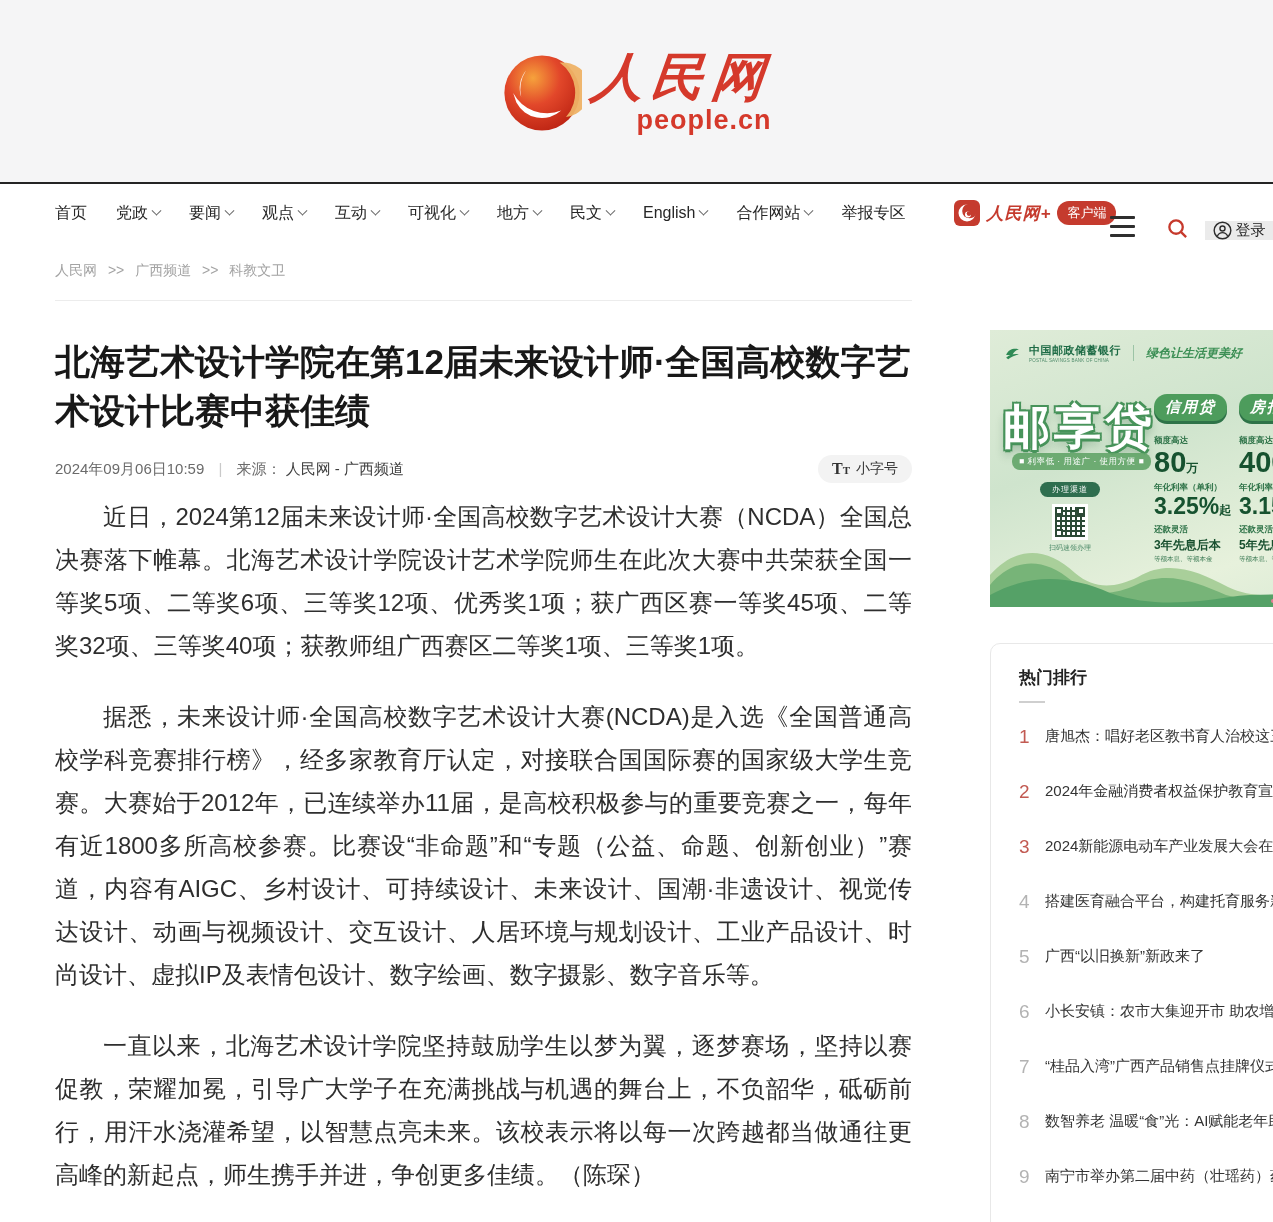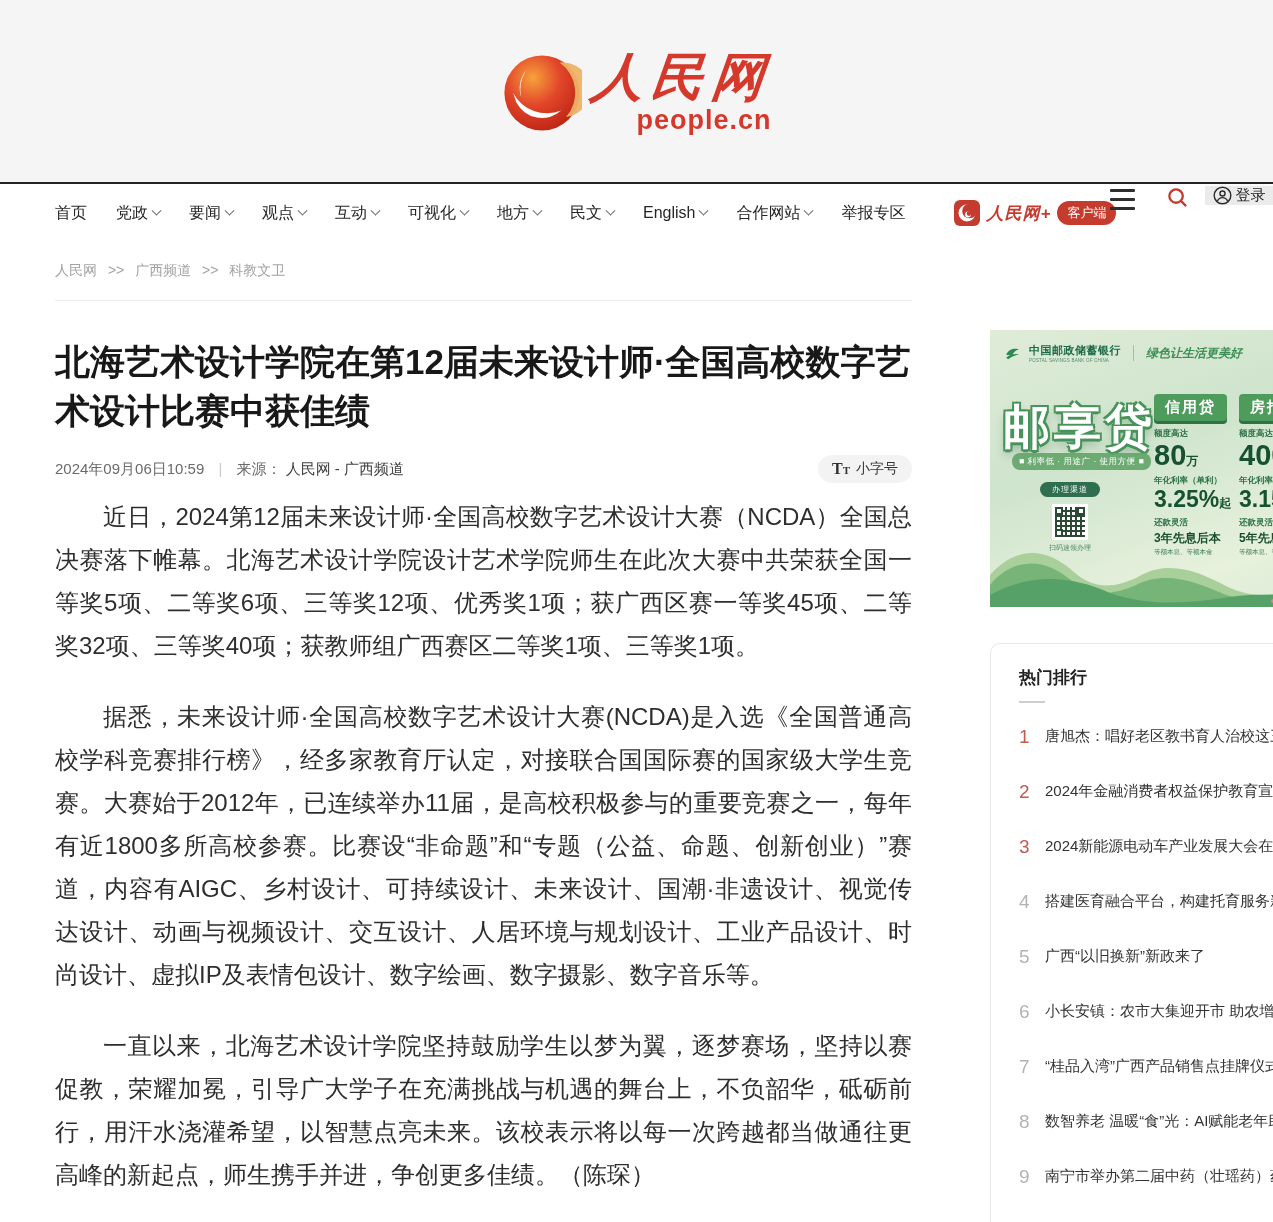--- a/index.html
+++ b/index.html
@@ -24,21 +24,21 @@
   
   .navbar { position:absolute; top:186px; left:0; width:100%; height:54px;
     background:#fff; display:flex; align-items:center; }
   .nav-items { display:flex; align-items:center; gap:29px; margin-left:55px; }
   .nav-item { display:flex; align-items:center; gap:5px; font-size:16px; color:#262626; }
   .chev { width:7px; height:7px; border-right:1.6px solid #666; border-bottom:1.6px solid #666;
     transform:rotate(45deg) translate(-2px,-2px); display:inline-block; }
   .app-badge { display:flex; align-items:center; gap:6px; margin-left:20px; }
   .app-brand { color:#c53b2e; font-weight:800; font-style:italic; font-size:17px; letter-spacing:1px; }
   .app-pill { background:#c53b2e; color:#fff; font-size:13px; padding:3px 10px; border-radius:12px; }
-  .nav-right { position:absolute; right:0; top:0; height:100%; display:flex; align-items:flex-start; }
+  .nav-right { position:absolute; right:0; top:0; height:100%; display:flex; align-items:flex-end; }
   .nav-vsep { width:1px; background:#e6e6e6; }
   .nav-btn { width:55px; display:flex; align-items:center; justify-content:center; flex-direction:column; }
   .menu-icon span { display:block; width:25px; height:3px; background:#2e2e2e; border-radius:1px; margin:3px 0; }
   .login-box { width:68px; background:#ebebeb; display:flex; align-items:center; justify-content:center; gap:4px;
     font-size:15px; color:#222; }
 
   
   .breadcrumb { position:absolute; top:262px; left:55px; font-size:14px; color:#a3a3a3; }
   .breadcrumb .sep { margin:0 7px; }
 
@@ -77,21 +77,21 @@
   .qr { width:36px; height:36px; margin:7px auto 3px; background:#fff; padding:3px; position:relative; }
   .qr-fill { width:100%; height:100%;
     background-image:repeating-linear-gradient(0deg,#2c4a36 0 2px,transparent 2px 5px),
       repeating-linear-gradient(90deg,#2c4a36 0 2px,#fff 2px 5px); }
   .qr .fp { position:absolute; width:8px; height:8px; border:2px solid #2c4a36; background:#fff; }
   .qr .fp.tl { top:3px; left:3px; } .qr .fp.tr { top:3px; right:3px; } .qr .fp.bl { bottom:3px; left:3px; }
   .ad-qr-cap { font-size:7px; color:#4e8b6a; }
   .offer { position:absolute; top:64px; width:82px; }
   .offer1 { left:164px; } .offer2 { left:249px; }
   .offer-tag { display:inline-block; background:#4d9c5c; color:#fff; font-weight:800; font-size:15px;
-    padding:4px 11px; border-radius:4px; box-shadow:0 3px 0 #2e7348; letter-spacing:2px; margin-bottom:2px; }
+    padding:4px 11px; border-radius:13px; box-shadow:0 3px 0 #2e7348; letter-spacing:2px; margin-bottom:9px;font-style:italic; }
   .offer-lbl { font-size:8.5px; color:#2e7348; font-weight:700; margin-top:5px; }
   .offer-big { color:#16522f; font-weight:900; line-height:1.05; }
   .offer-big .big { font-size:29px; } .offer-big .unit { font-size:12px; font-weight:800; }
   .offer-big.rate .big { font-size:23px; }
   .offer-repay { font-size:12px; font-weight:800; color:#174f2e; margin-top:1px; }
   .offer-note { font-size:6.5px; color:#3e7c56; margin-top:1px; }
   .mountains { position:absolute; bottom:0; left:0; width:420px; height:72px; }
 
   
   .hot-box { position:absolute; left:990px; top:643px; width:420px; height:640px; background:#fff;

